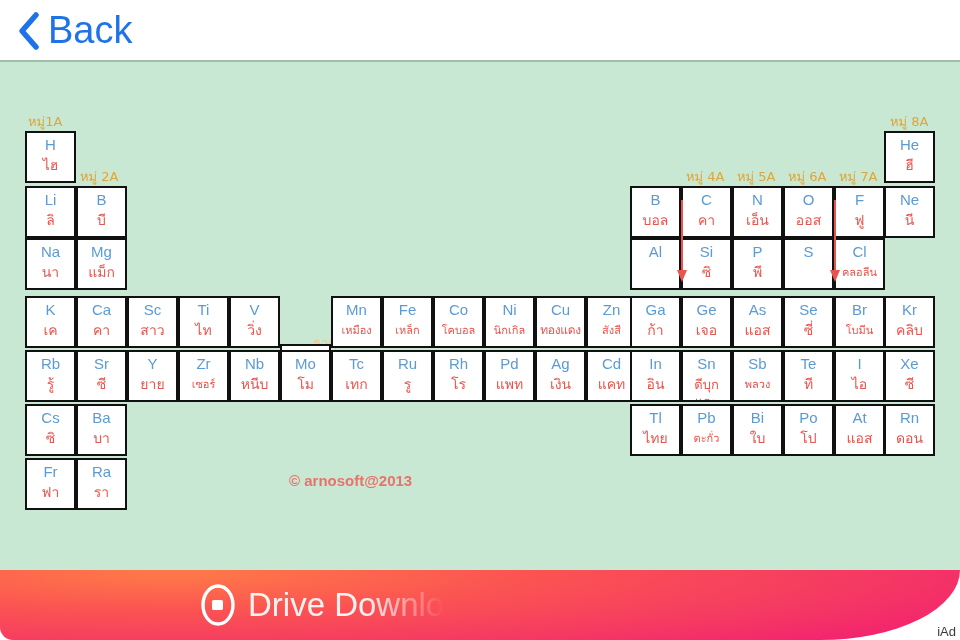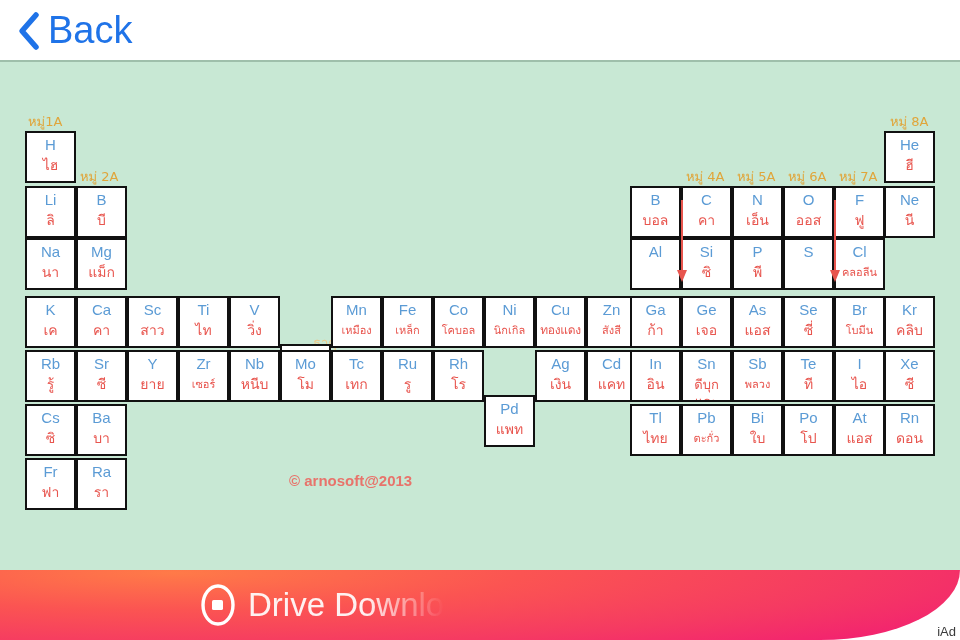--- a/index.html
+++ b/index.html
@@ -2,21 +2,21 @@
 <html><head>
 <meta charset="utf-8">
 <style>
   html,body{margin:0;padding:0;}
   body{
     width:960px;height:640px;overflow:hidden;
     font-family:"DejaVu Sans","Liberation Sans",sans-serif;
     background:#ffffff;
     -webkit-font-smoothing:antialiased;
   }
-  #app{position:relative;width:960px;height:640px;overflow:hidden;}
+  #app{position:relative;width:960px;height:640px;overflow:hidden;border-radius:13px;}
 
   
   .navbar{
     position:absolute;left:0;top:0;width:960px;height:62px;
     background:#ffffff;box-sizing:border-box;
   }
   .navbar .sep{
     position:absolute;left:0;bottom:0;width:960px;height:2px;background:#9fbfab;
   }
   .back-btn{
@@ -314,21 +314,21 @@
           <div class="thai">เทก</div>
         </div>
         <div class="cell" style="left: 382px; top: 288px;">
           <div class="sym">Ru</div>
           <div class="thai">รู</div>
         </div>
         <div class="cell" style="left: 433px; top: 288px;">
           <div class="sym">Rh</div>
           <div class="thai">โร</div>
         </div>
-        <div class="cell" style="left: 484px; top: 288px; margin-top: 45px;">
+        <div class="cell" style="left: 484px; top: 288px;">
           <div class="sym">Pd</div>
           <div class="thai">แพท</div>
         </div>
         <div class="cell" style="left: 535px; top: 288px;">
           <div class="sym">Ag</div>
           <div class="thai">เงิน</div>
         </div>
         <div class="cell" style="left: 586px; top: 288px;">
           <div class="sym">Cd</div>
           <div class="thai">แคท</div>

